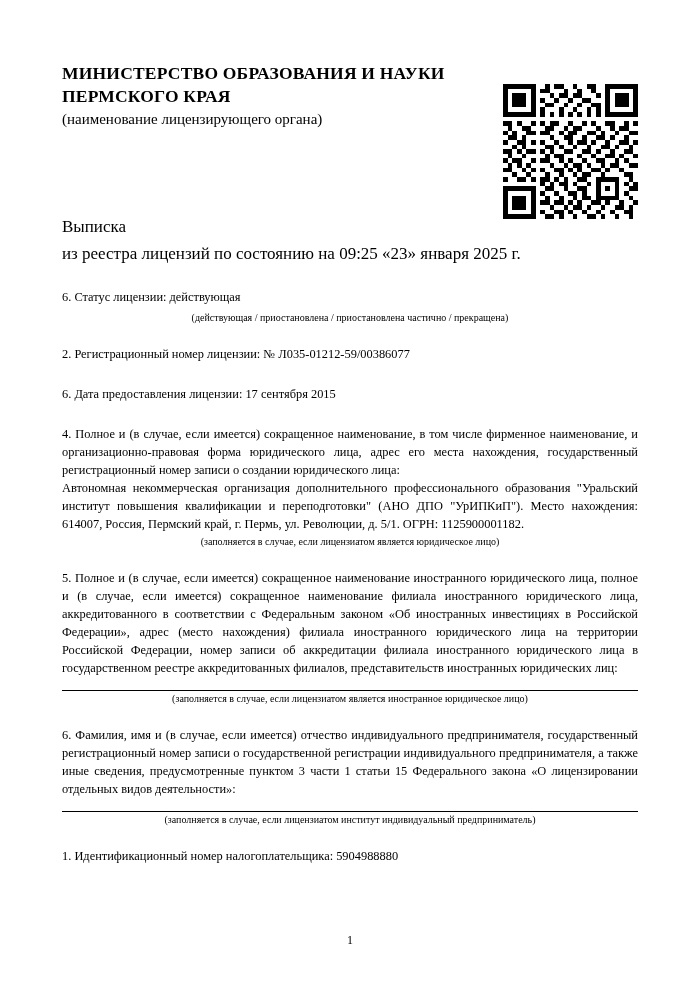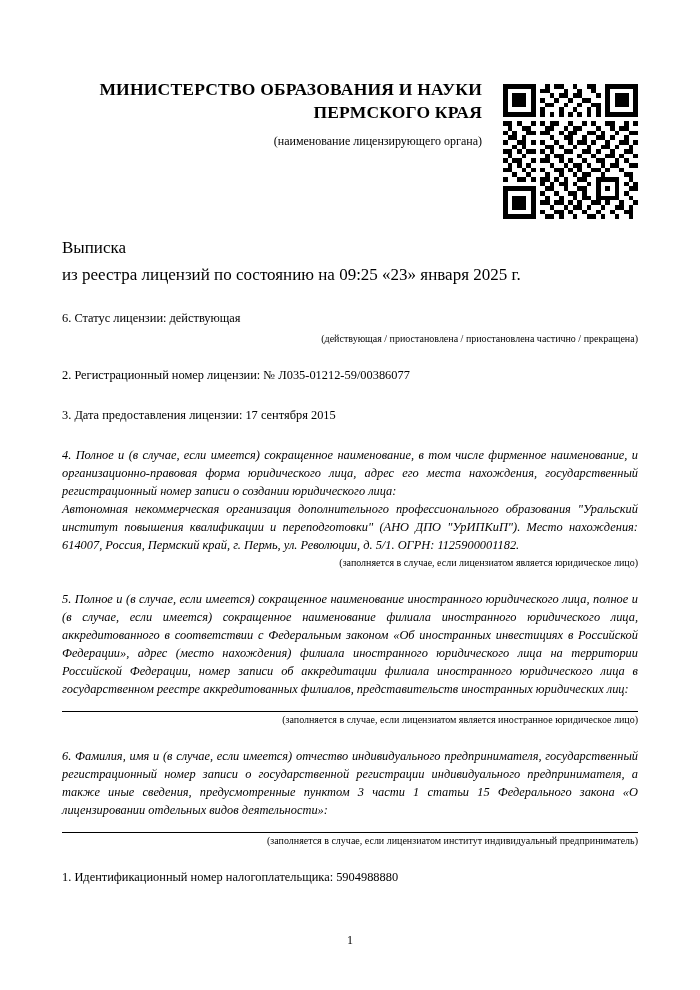--- a/index.html
+++ b/index.html
@@ -28,57 +28,57 @@
     position: absolute;
     top: 84px;
     right: 62px;
     width: 135px;
     height: 135px;
   }
   .qr-wrap svg { display: block; }
 
   
   .header {
-    padding-top: 78px;
+    padding-top: 62px;
     width: 420px;
-    text-align: right;
+    text-align: left;
   }
   .header h1 {
     font-family: "Liberation Serif", serif;
     font-size: 17.5px;
     font-weight: bold;
     line-height: 1.32;
     margin: 0;
     letter-spacing: 0.2px;
   }
   .header .sub {
-    font-size: 12px;
-    margin-top: 10px;
+    font-size: 15px;
+    margin-top: 3px;
     font-family: "Liberation Serif", serif;
   }
 
   
   .doc-title {
     text-align: left;
     margin-top: 86px;
     font-size: 17px;
     line-height: 1.55;
   }
 
   
   .item {
     margin-top: 22px;
     font-size: 12.4px;
     line-height: 1.45;
     text-align: justify;
   }
-  .item.just p { text-align: justify; text-align-last: left; font-style: italic; }
+  .item.just p { text-align: justify; text-align-last: left; }
   .item p { margin: 0; }
   .note {
-    text-align: right;
+    text-align: center;
     font-size: 10px;
     margin-top: 4px;
     line-height: 1.3;
   }
   .note.small-gap { margin-top: 1px; }
   .rule {
     border: none;
     border-top: 1px solid #000;
     margin: 12px 0 0 0;
     height: 0;
@@ -379,21 +379,21 @@
   <div class="item">
     <p>6. Статус лицензии: действующая</p>
     <div class="note">(действующая / приостановлена / приостановлена частично / прекращена)</div>
   </div>
 
   <div class="item">
     <p>2. Регистрационный номер лицензии: № Л035-01212-59/00386077</p>
   </div>
 
   <div class="item">
-    <p>3. Дата предоставления лицензии: 17 сентября 2015</p>
+    <p>6. Дата предоставления лицензии: 17 сентября 2015</p>
   </div>
 
   <div class="item just">
     <p class="body-text">4. Полное и (в случае, если имеется) сокращенное наименование, в том числе фирменное наименование, и организационно-правовая форма юридического лица, адрес его места нахождения, государственный регистрационный номер записи о создании юридического лица:</p>
     <p class="body-text tight">Автономная некоммерческая организация дополнительного профессионального образования "Уральский институт повышения квалификации и переподготовки" (АНО ДПО "УрИПКиП"). Место нахождения: 614007, Россия, Пермский край, г. Пермь, ул. Революции, д. 5/1. ОГРН: 1125900001182.</p>
     <div class="note small-gap">(заполняется в случае, если лицензиатом является юридическое лицо)</div>
   </div>
 
   <div class="item just">
     <p class="body-text">5. Полное и (в случае, если имеется) сокращенное наименование иностранного юридического лица, полное и (в случае, если имеется) сокращенное наименование филиала иностранного юридического лица, аккредитованного в соответствии с Федеральным законом «Об иностранных инвестициях в Российской Федерации», адрес (место нахождения) филиала иностранного юридического лица на территории Российской Федерации, номер записи об аккредитации филиала иностранного юридического лица в государственном реестре аккредитованных филиалов, представительств иностранных юридических лиц:</p>

